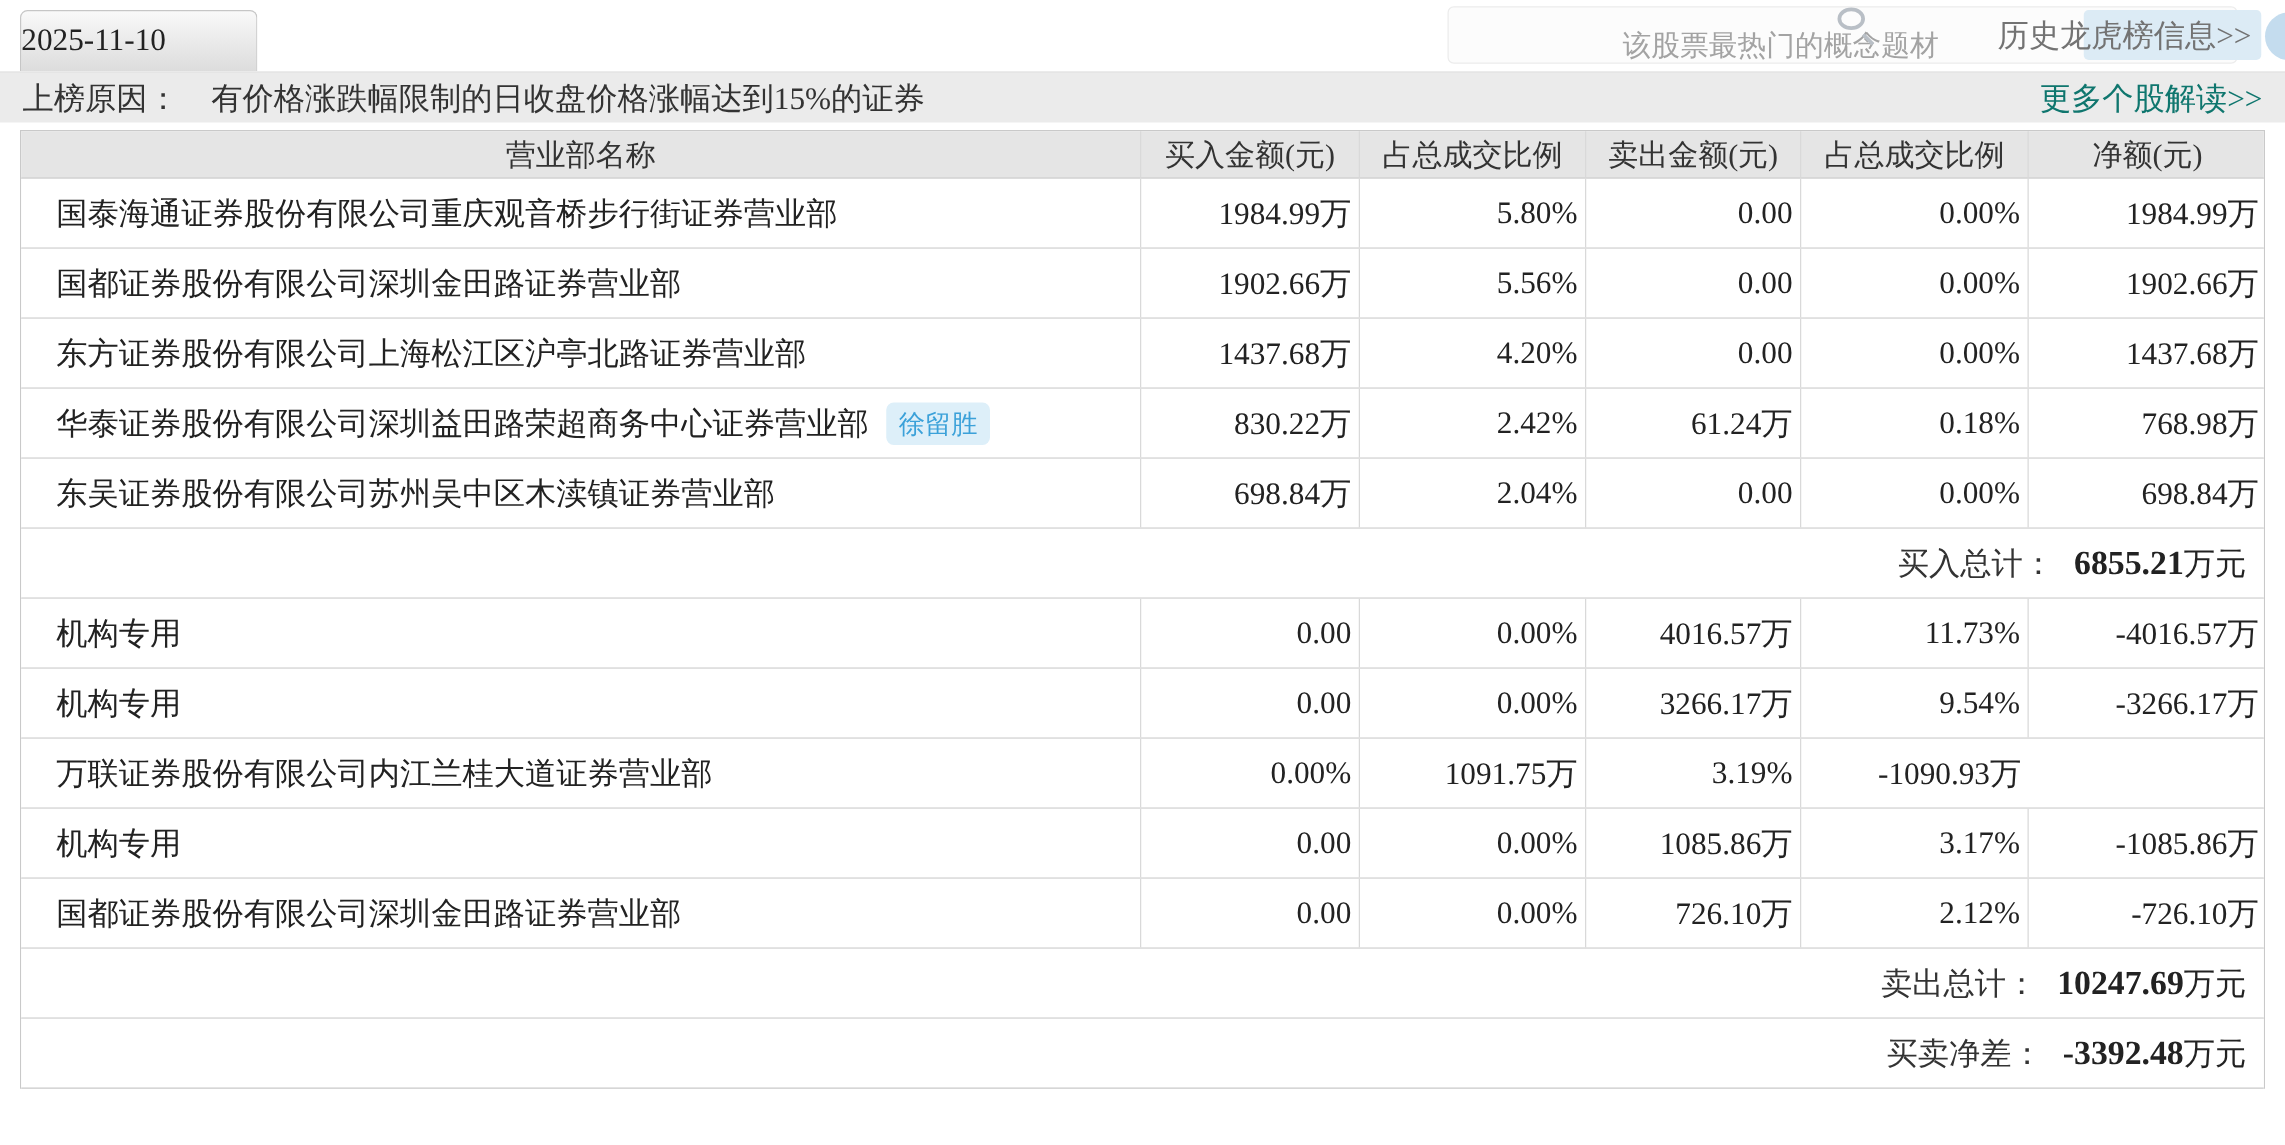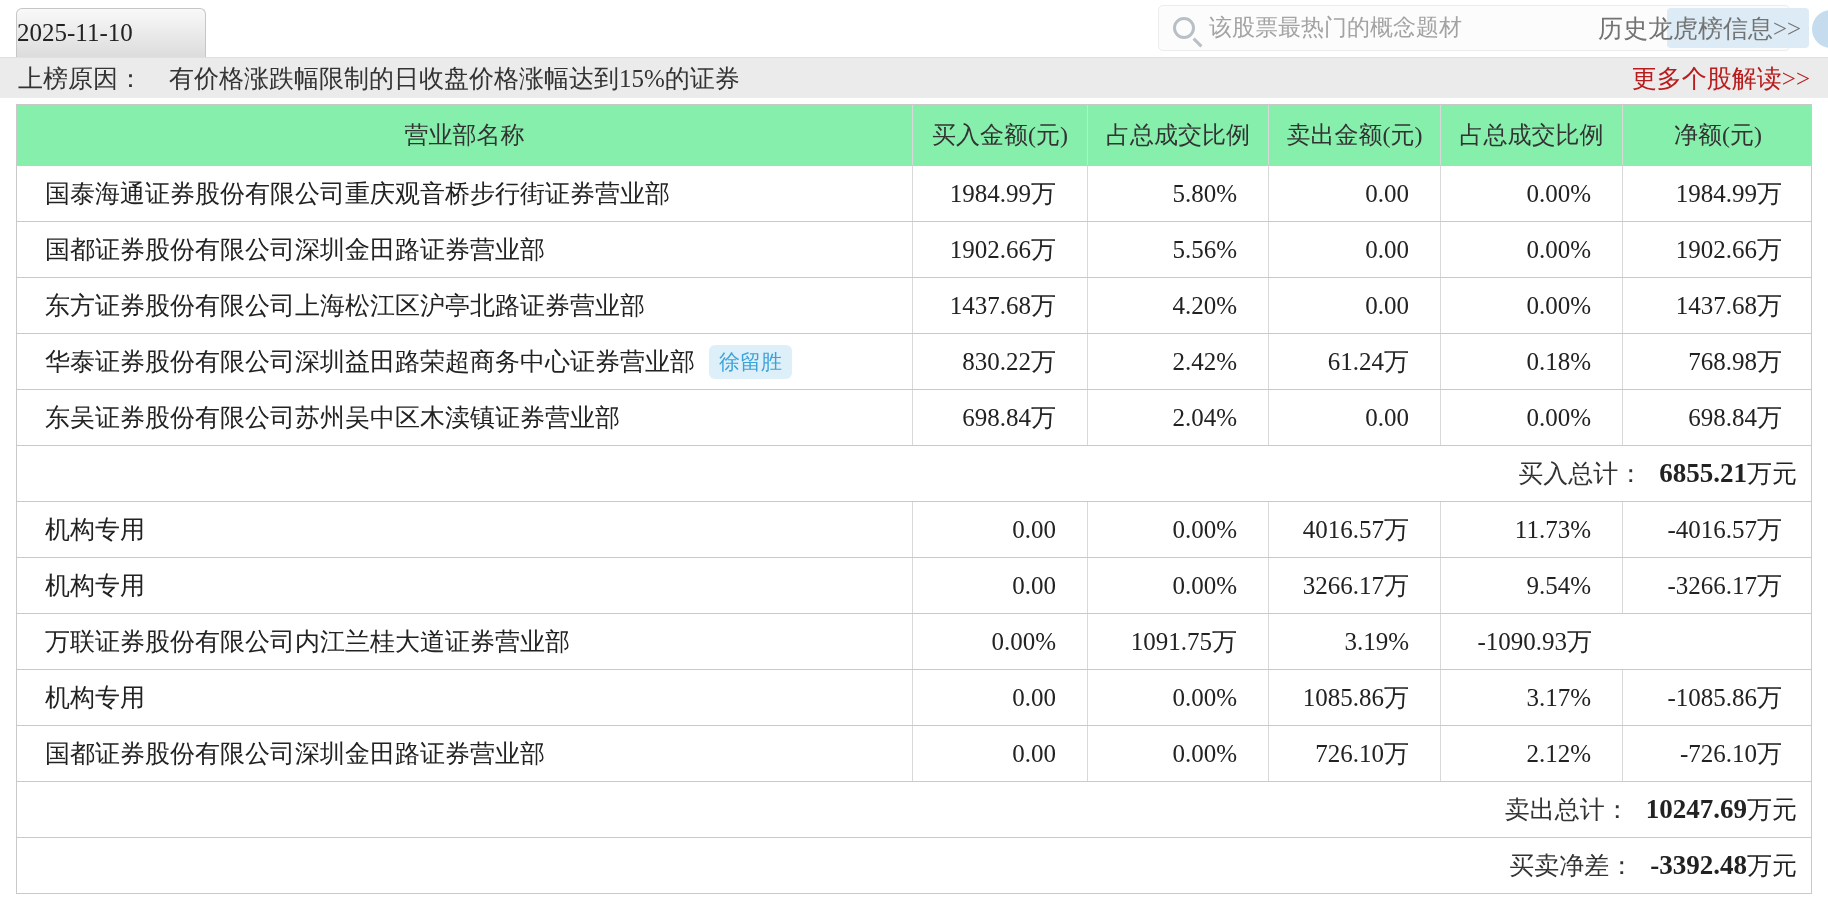--- a/index.html
+++ b/index.html
@@ -7,53 +7,53 @@
     font-family:"Liberation Serif","DejaVu Serif",serif; color:#333; }
 
   
   .topbar { position:relative; height:57px; background:#fff; }
   .date-tab { position:absolute; left:16px; top:8px; width:190px; height:49px;
     background:linear-gradient(#f9f9f9,#dcdcdc); border:1px solid #c6c6c6; border-bottom:none;
     border-radius:6px 6px 0 0; display:flex; align-items:center; 
     font-size:25px; color:#222; z-index:3; }
   .search-box { position:absolute; left:1158px; top:5px; width:632px; height:46px;
     background:#fcfcfc; border:1px solid #ececec; border-radius:5px;
-    display:flex; align-items:center; padding-left:14px; }
+    display:flex; align-items:center; padding-left:14px;flex-direction:column; }
   .search-box input { border:none; outline:none; background:transparent; font-size:23px;
     color:#333; width:380px; margin-left:14px; font-family:inherit; }
   .search-box input::placeholder { color:#a3a3a3; }
   .mag { width:22px; height:22px; border:3px solid #b9bfc6; border-radius:50%; position:relative; }
   .mag::after { content:""; position:absolute; width:3px; height:11px; background:#b9bfc6;
     transform:rotate(-45deg); left:20px; top:17px; }
   .history-btn { position:absolute; left:1667px; top:8px; width:142px; height:40px;
     background:#dcebf5; border-radius:4px; z-index:1; }
   .history-link { position:absolute; left:1598px; top:12px; z-index:2; font-size:25px;
     color:#737373; cursor:pointer; white-space:nowrap; }
   .float-circle { position:absolute; left:1812px; top:10px; width:38px; height:38px;
     border-radius:50%; background:#c4dcee; z-index:2; }
 
   
   .reasonbar { height:41px; background:#ebebeb; border-top:1px solid #e0e0e0;
     display:flex; align-items:center; padding:0 18px; font-size:25px; color:#333; }
   .reason-label { margin-right:26px; }
-  .reason-more { margin-left:auto; color:#b91c1c; cursor:pointer; }
+  .reason-more { margin-left:auto; color:#0f766e; cursor:pointer; }
 
   
   .lhb-table { margin:6px 16px 0 16px; width:1796px; border:1px solid #c9c9c9; border-bottom:none; }
   .trow { display:grid; grid-template-columns:896px 175px 181px 172px 182px 190px;
     border-bottom:1px solid #c9c9c9; background:#fff; }
-  .trow.header { background:#86efac; height:61px; }
+  .trow.header { background:#e5e5e5; height:38px; }
   .trow.data { height:56px; }
   .trow.total { display:block; height:56px; }
   .cell { display:flex; align-items:center; border-right:1px solid #d9d9d9;
     font-size:25px; color:#222; overflow:hidden; white-space:nowrap; }
   .cell:last-child { border-right:none; }
   .header .cell { justify-content:center; color:#333; font-size:24px; }
   .cell.name { padding-left:28px; justify-content:flex-start; }
-  .cell.num { justify-content:flex-end; padding-right:31px; }
+  .cell.num { justify-content:flex-end; padding-right:6px; }
   .total-inner { height:100%; display:flex; align-items:center; justify-content:flex-end;
     padding-right:14px; font-size:25px; color:#333; }
   .total-inner .tval { font-weight:bold; font-size:27px; margin-left:16px; color:#222; }
   .total-inner .tunit { font-weight:normal; font-size:25px; }
   .badge { margin-left:14px; background:#ddeff9; color:#3ba1d9; font-size:21px;
     padding:3px 10px; border-radius:6px; cursor:pointer; }
 </style>
 </head>
 <body>
 

